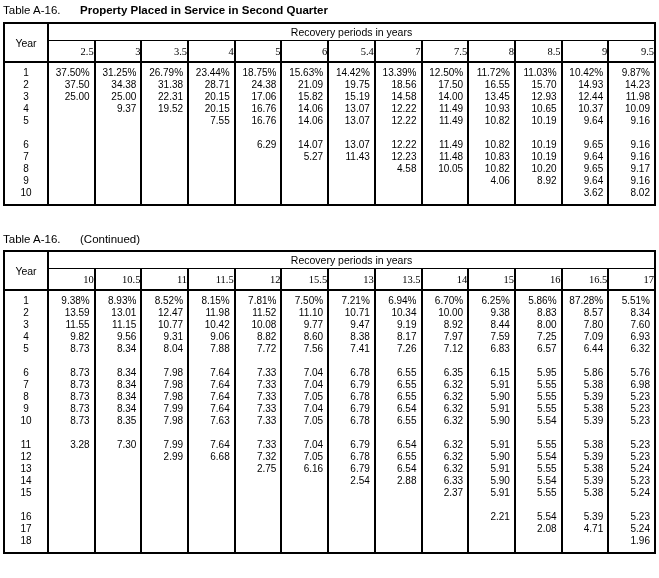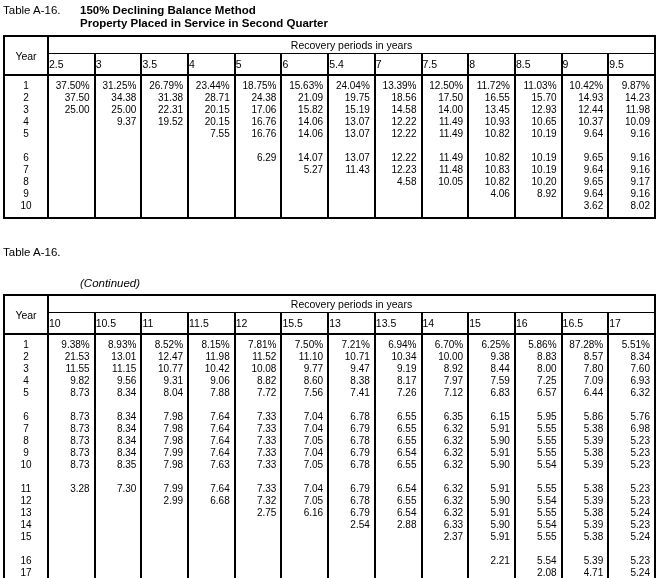--- a/index.html
+++ b/index.html
@@ -2,40 +2,39 @@
 <html><head>
 <meta charset="utf-8">
 <style>
   html,body{margin:0;padding:0;background:#ffffff;}
   body{width:659px;height:578px;color:#000;font-family:"Liberation Sans",sans-serif;overflow:hidden;}
   .page{padding:3px 0 0 3px;}
   .doc-title{display:flex;font-size:11.5px;line-height:13px;margin:1px 0 5px 0;}
   .doc-title-label{width:77px;flex:none;}
   .doc-title-lines > div{font-weight:bold;}
   .doc-title.continued{margin-top:27px;margin-bottom:4px;}
-  .continued-suffix{font-style:italic;margin-top:31px;}
+  .continued-suffix{}
   table.ratetable{border-collapse:collapse;table-layout:fixed;width:653px;border:2px solid #000;}
   col.col-year{width:44px;}
   th{font-weight:normal;padding:0;font-size:10.5px;}
   th.span-h{border:2px solid #000;border-bottom:1px solid #000;height:16px;text-align:center;vertical-align:middle;}
   th.year-h{border:2px solid #000;text-align:center;vertical-align:middle;}
-  th.period-h{border:2px solid #000;border-top:1px solid #000;height:20px;text-align:left;vertical-align:middle;}
+  th.period-h{border:2px solid #000;border-top:1px solid #000;height:20px;text-align:right;vertical-align:middle;font-family:Liberation Serif, serif;}
   tbody td{border-left:2px solid #000;border-right:2px solid #000;height:12px;line-height:12px;
            padding:0 4px 0 0;text-align:right;font-size:10px;white-space:nowrap;overflow:hidden;}
   tbody td.year{text-align:center;padding:0;}
 </style>
 </head>
 <body>
 
 <div class="page">
 
   <div class="doc-title">
     <span class="doc-title-label">Table A-16.</span>
     <div class="doc-title-lines">
-      <div>150% Declining Balance Method</div>
       <div>Property Placed in Service in Second Quarter</div>
     </div>
   </div>
 
   <table class="ratetable">
     <colgroup>
         <col class="col-year">
         <col>
         <col>
         <col>
@@ -89,21 +88,21 @@
           <td class="val" style="height: 4px; line-height: 4px;"></td>
         </tr>
         <tr>
           <td class="year">1</td>
           <td class="val">37.50%</td>
           <td class="val">31.25%</td>
           <td class="val">26.79%</td>
           <td class="val">23.44%</td>
           <td class="val">18.75%</td>
           <td class="val">15.63%</td>
-          <td class="val">24.04%</td>
+          <td class="val">14.42%</td>
           <td class="val">13.39%</td>
           <td class="val">12.50%</td>
           <td class="val">11.72%</td>
           <td class="val">11.03%</td>
           <td class="val">10.42%</td>
           <td class="val">9.87%</td>
         </tr>
         <tr>
           <td class="year">2</td>
           <td class="val">37.50</td>
@@ -354,21 +353,21 @@
           <td class="val">7.21%</td>
           <td class="val">6.94%</td>
           <td class="val">6.70%</td>
           <td class="val">6.25%</td>
           <td class="val">5.86%</td>
           <td class="val">87.28%</td>
           <td class="val">5.51%</td>
         </tr>
         <tr>
           <td class="year">2</td>
-          <td class="val">21.53</td>
+          <td class="val">13.59</td>
           <td class="val">13.01</td>
           <td class="val">12.47</td>
           <td class="val">11.98</td>
           <td class="val">11.52</td>
           <td class="val">11.10</td>
           <td class="val">10.71</td>
           <td class="val">10.34</td>
           <td class="val">10.00</td>
           <td class="val">9.38</td>
           <td class="val">8.83</td>

